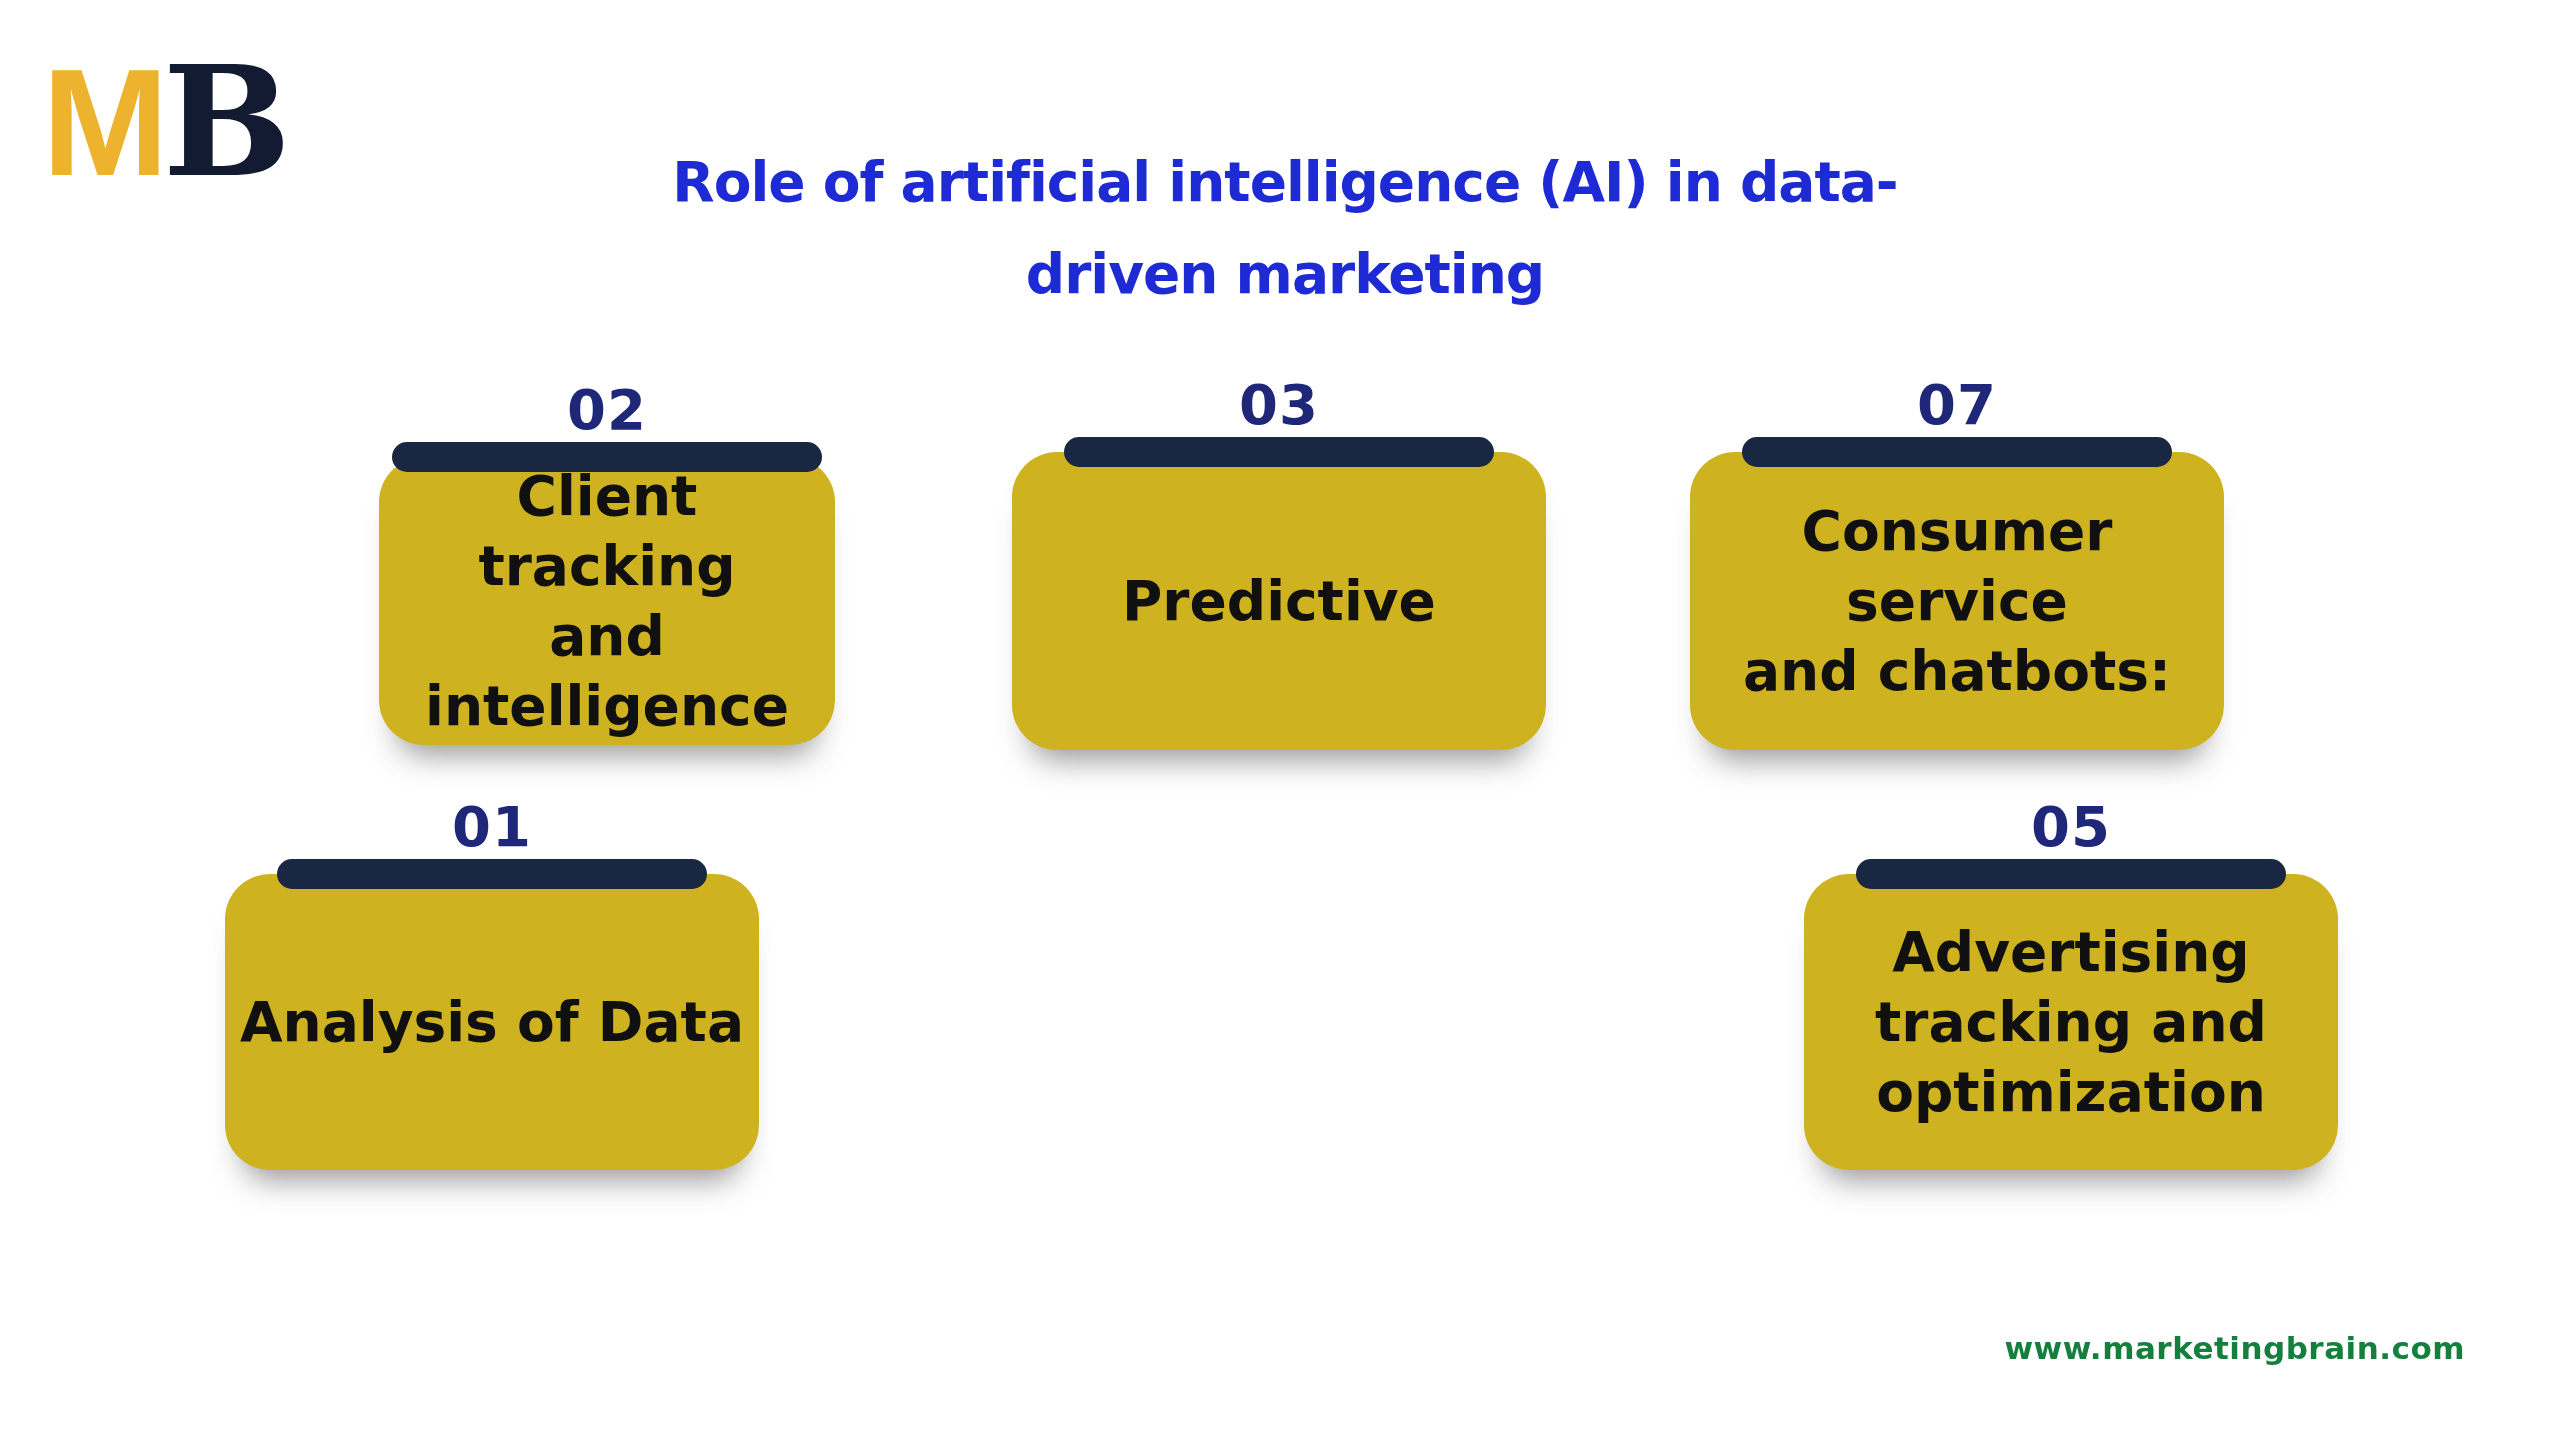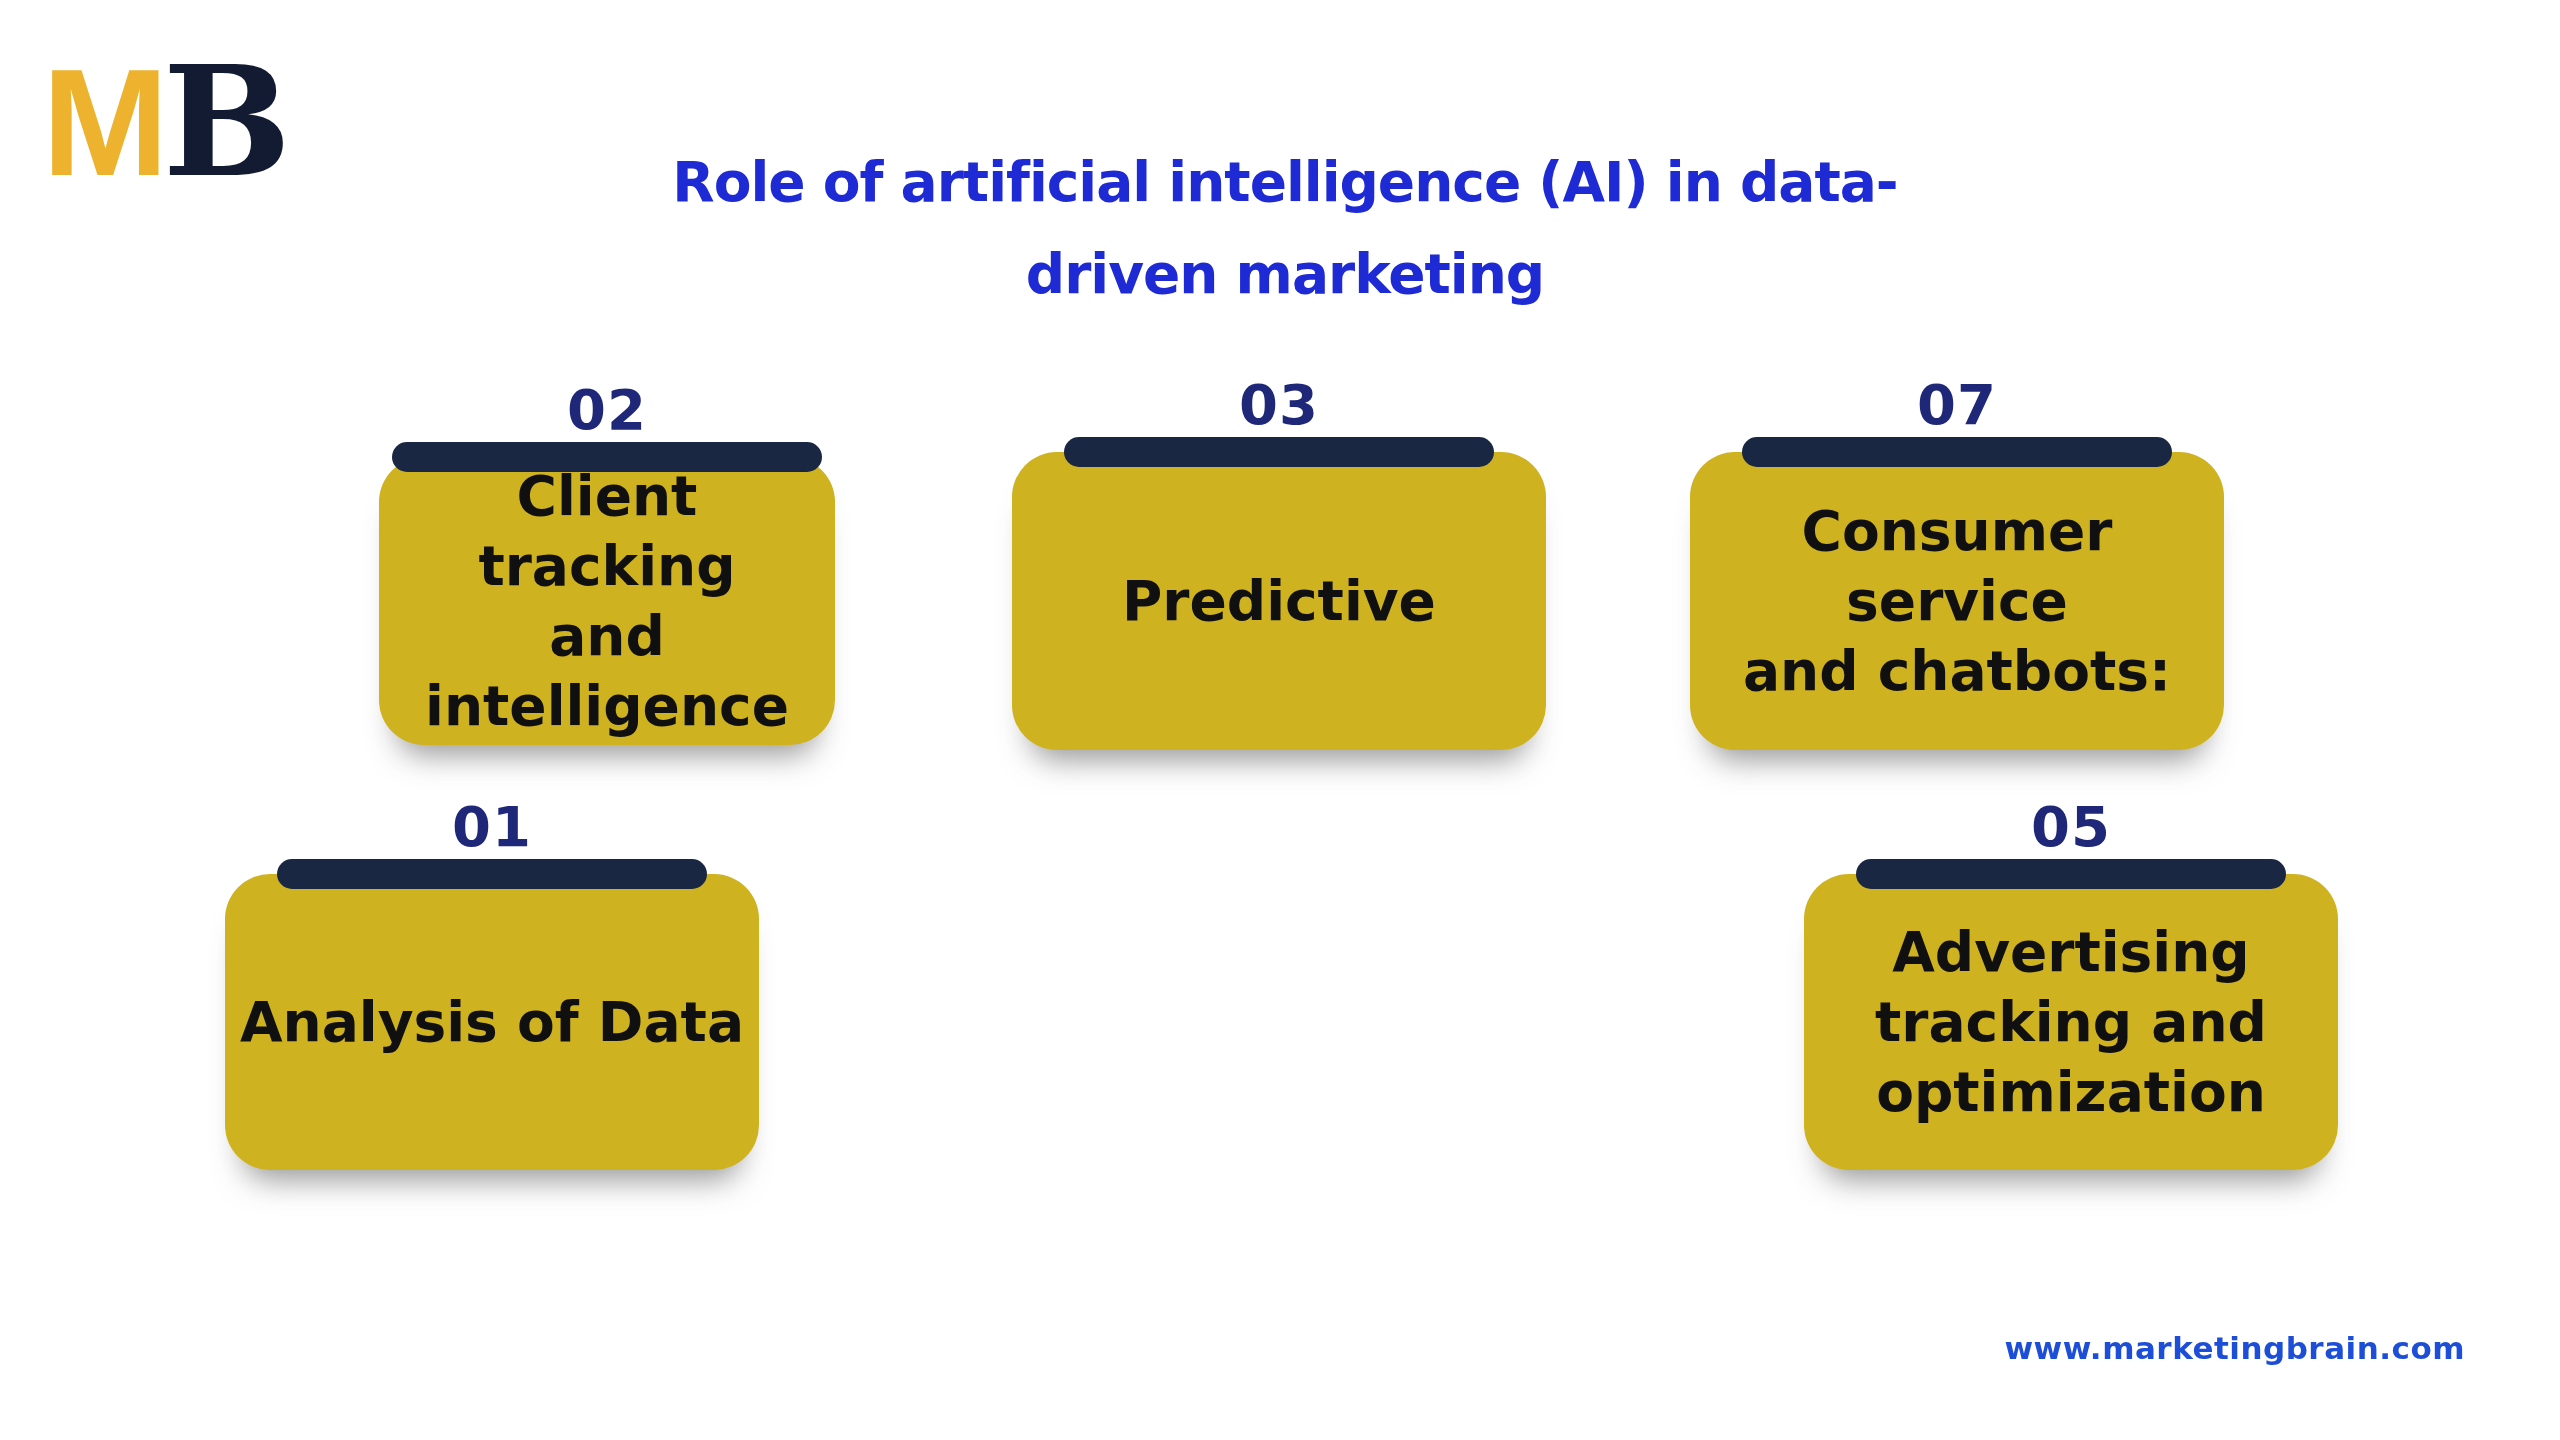--- a/index.html
+++ b/index.html
@@ -105,21 +105,21 @@
   }
   .card-text .ln{display:block;}
 
   
   .footer{
     position:absolute;
     top:1330px;
     right:95px;
     font-size:31px;
     font-weight:bold;
-    color:#1d4ed8;
+    color:#15803d;
     letter-spacing:0.5px;
   }
 </style>
 </head>
 <body>
 
 <div class="logo">
   <span class="logo-m">M</span><span class="logo-b">B</span>
 </div>
 

